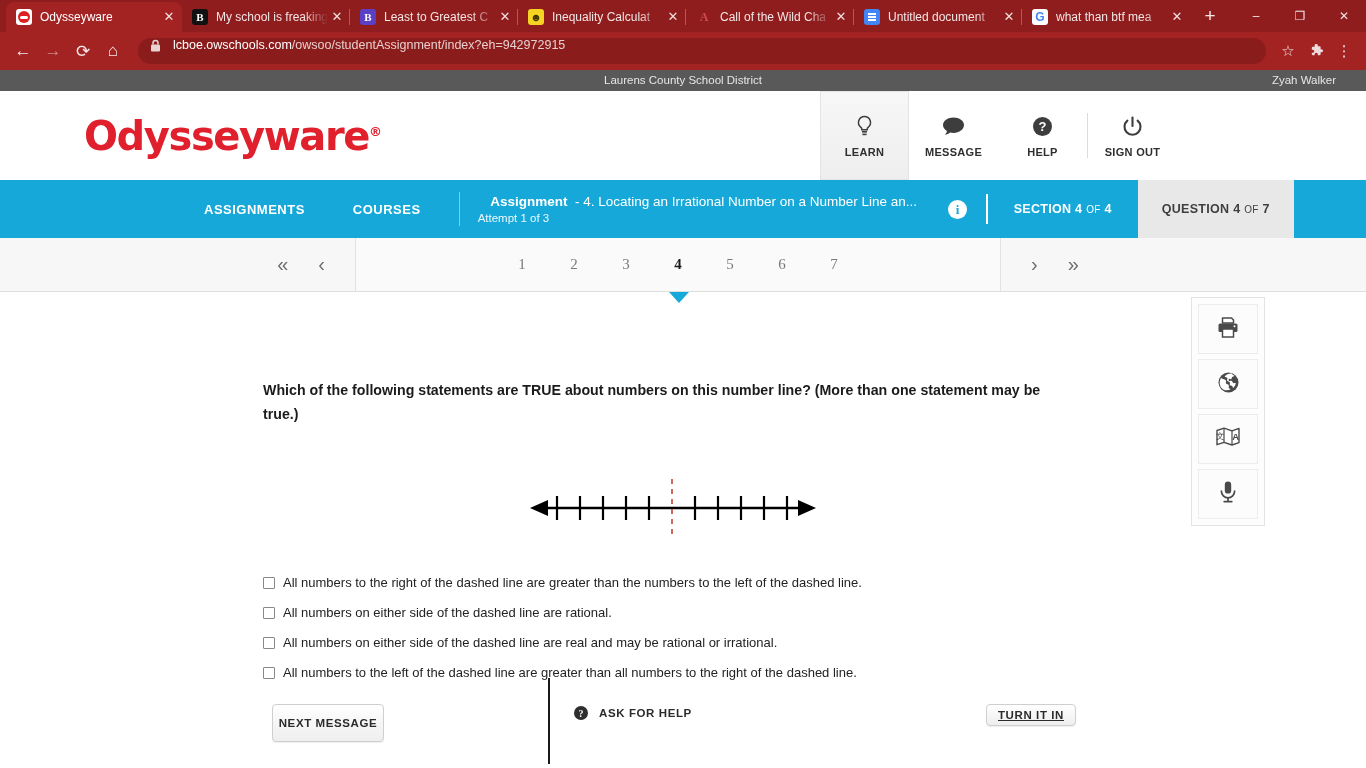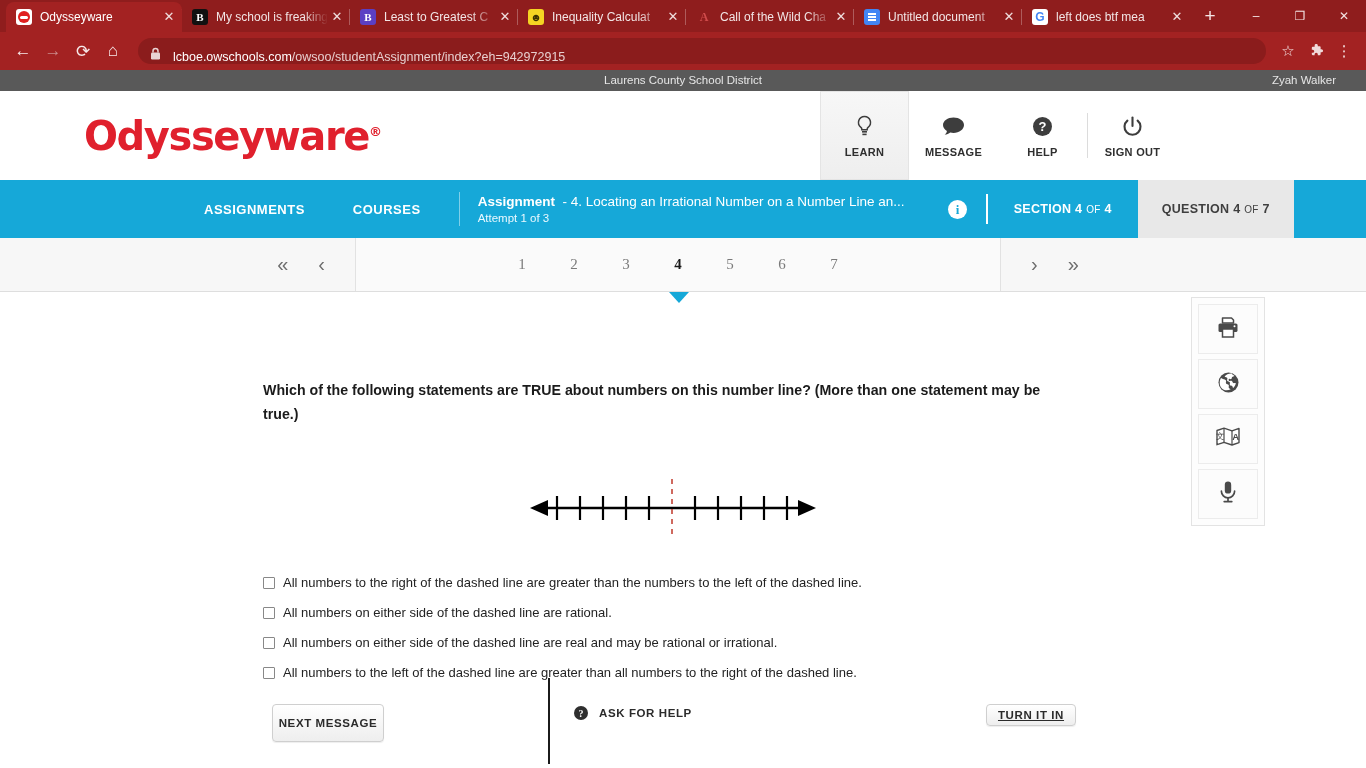--- a/index.html
+++ b/index.html
@@ -141,21 +141,21 @@
     flex: 0 0 auto;
   }
   .nav-btn.disabled { color: #cb8a8a; }
   #omnibox {
     flex: 1 1 auto;
     height: 26px;
     margin: 0 8px 0 10px;
     background: #8b1c1c;
     border-radius: 13px;
     display: flex;
-    align-items: flex-end;
+    align-items: flex-start;
     padding: 0 12px;
   }
   #lock-icon { flex: 0 0 14px; margin-right: 9px; }
   #url-text {
     font-size: 12.5px;
     color: #e8cfcf;
     white-space: nowrap;
   }
   #url-text b { color: #ffffff; font-weight: normal; }
   .tb-right {
@@ -250,21 +250,21 @@
     color: #ffffff;
   }
   #bb-sep1 { width:1px; background: rgba(255,255,255,0.45); margin: 12px 10px 12px 14px; }
   #assignment-block {
     display: flex;
     flex-direction: column;
     justify-content: center;
     padding-left: 8px;
     width: 460px;
   }
-  #assignment-line1 { font-size: 13.5px; white-space: nowrap; overflow: hidden; }
+  #assignment-line1 { font-size: 13.5px; white-space: nowrap; overflow: hidden; text-align: center; }
   #assignment-line1 b { font-weight: bold; }
   #assignment-line1 span.sub { font-weight: normal; }
   #attempt-line { font-size: 11.5px; margin-top: 3px; color: #eaf9ff; }
   #info-btn {
     width: 56px;
     display: flex; align-items: center; justify-content: center;
   }
   .circ-i {
     width: 19px; height: 19px; border-radius: 50%;
     background: #ffffff; color: #16a8d8;
@@ -504,21 +504,21 @@
     </div>
 
     <div class="tab inactive">
       <span class="tab-favicon fav-doc"></span>
       <span class="tab-title">Untitled document</span>
       <span class="tab-close">✕</span>
     </div>
 
     <div class="tab inactive">
       <span class="tab-favicon fav-g">G</span>
-      <span class="tab-title">left does btf mea</span>
+      <span class="tab-title">what than btf mea</span>
       <span class="tab-close">✕</span>
     </div>
 
     <div id="new-tab-btn">+</div>
 
     <div id="win-controls">
       <div class="win-btn">–</div>
       <div class="win-btn">❐</div>
       <div class="win-btn">✕</div>
     </div>

